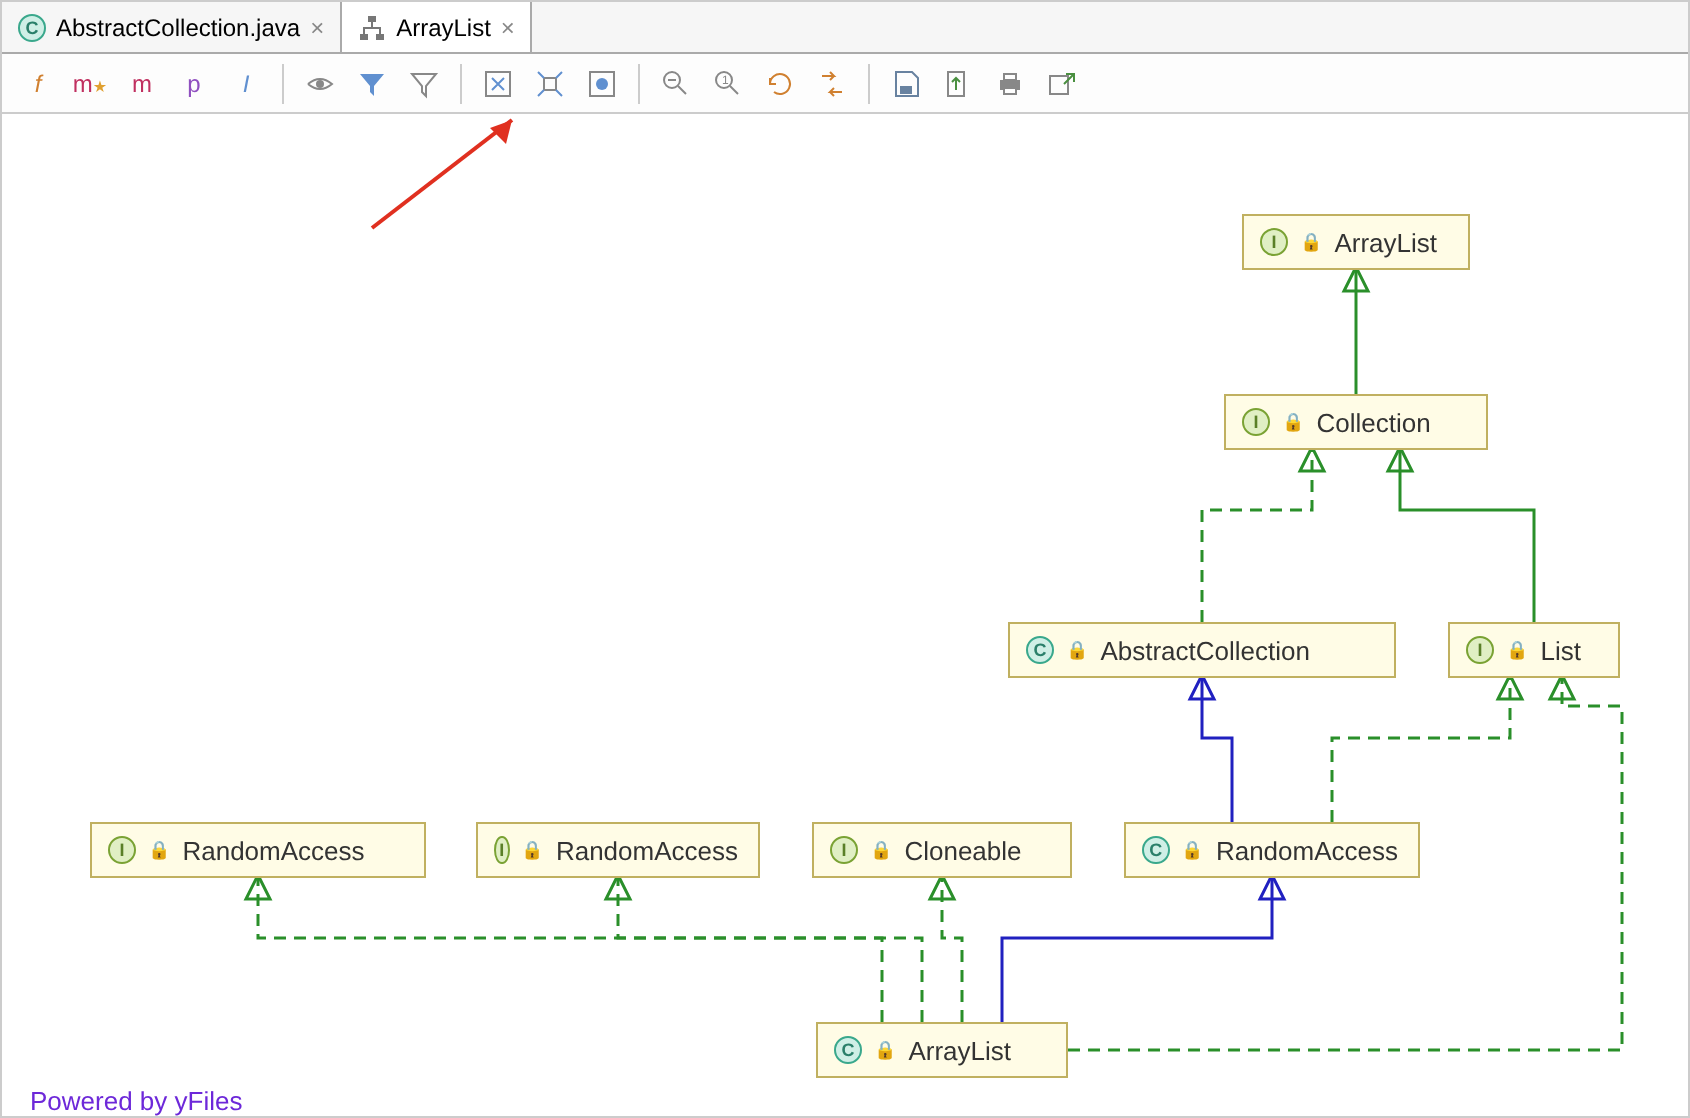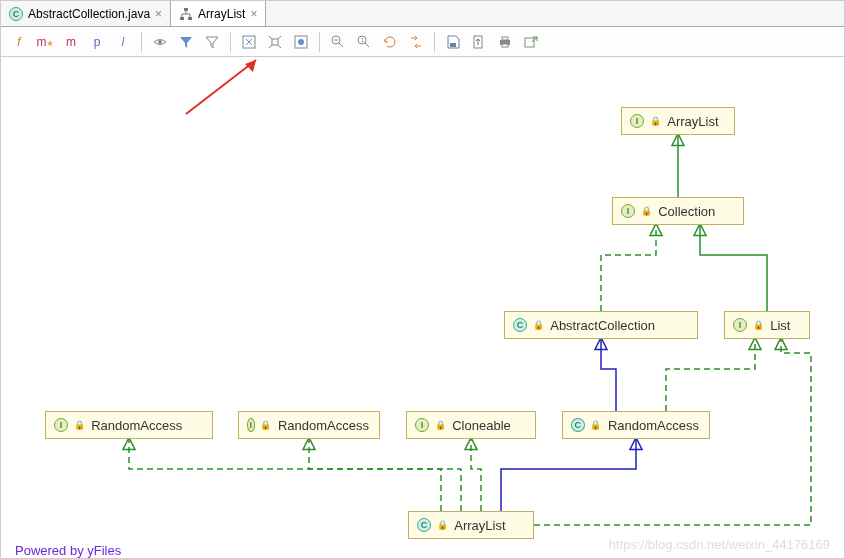--- a/index.html
+++ b/index.html
@@ -229,14 +229,13 @@
         <span>RandomAccess</span>
       </div>
       <div class="node" style="left: 407px; top: 454px; width: 126px; height: 28px;">
         <span class="badge c">C</span>
         <span class="lock">🔒</span>
         <span>ArrayList</span>
       </div>
     </div>
 
   <div class="footer-left">Powered by yFiles</div>
-  <div class="footer-right">https://blog.csdn.net/weixin_44176169</div>
 </div>
 
 </body></html>

